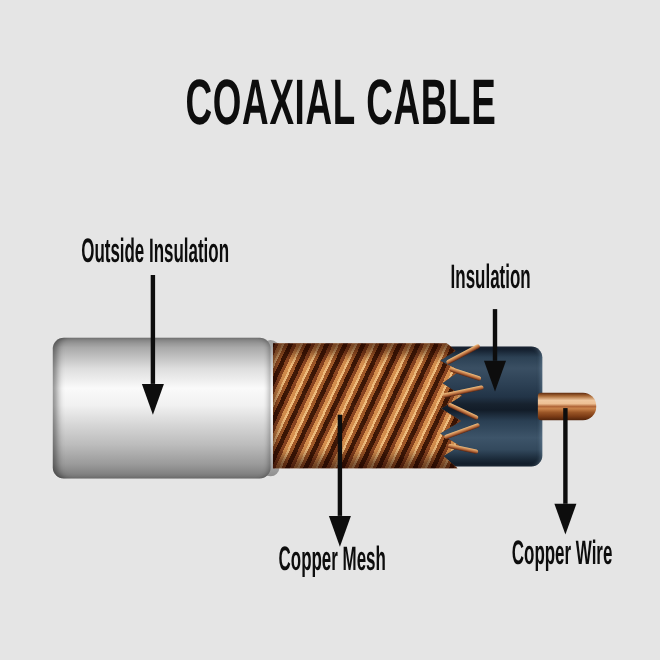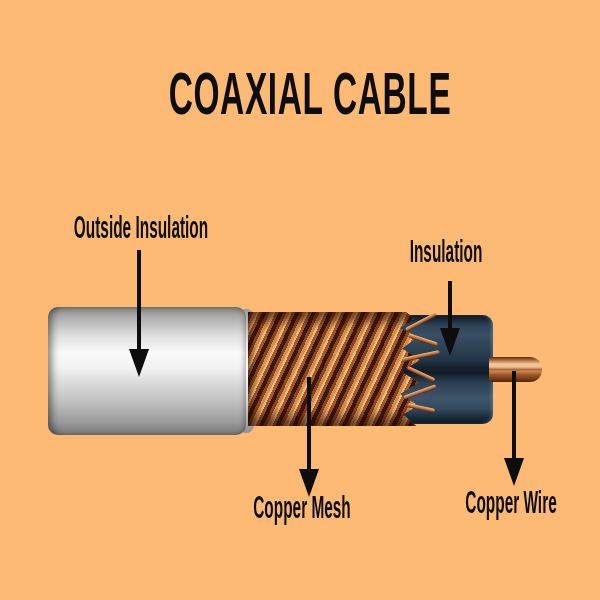--- a/index.html
+++ b/index.html
@@ -1,17 +1,17 @@
 <!DOCTYPE html>
 <html><head>
 <meta charset="utf-8">
 <style>
   html,body{margin:0;padding:0;background:#ffffff;}
   .canvas{
-    position:relative;width:600px;height:600px;background:#fdba74;overflow:hidden;
+    position:relative;width:600px;height:600px;background:#e5e5e5;overflow:hidden;
     font-family:"Liberation Sans",sans-serif;
   }
   
   .cond{
     position:absolute;color:#0d0d0d;font-weight:bold;white-space:nowrap;
     transform:translateX(-50%) scale(0.55,1.1);
   }
   .title{
     font-size:54px;letter-spacing:1px;
     transform:translateX(-50%) scale(0.62,1.08);

